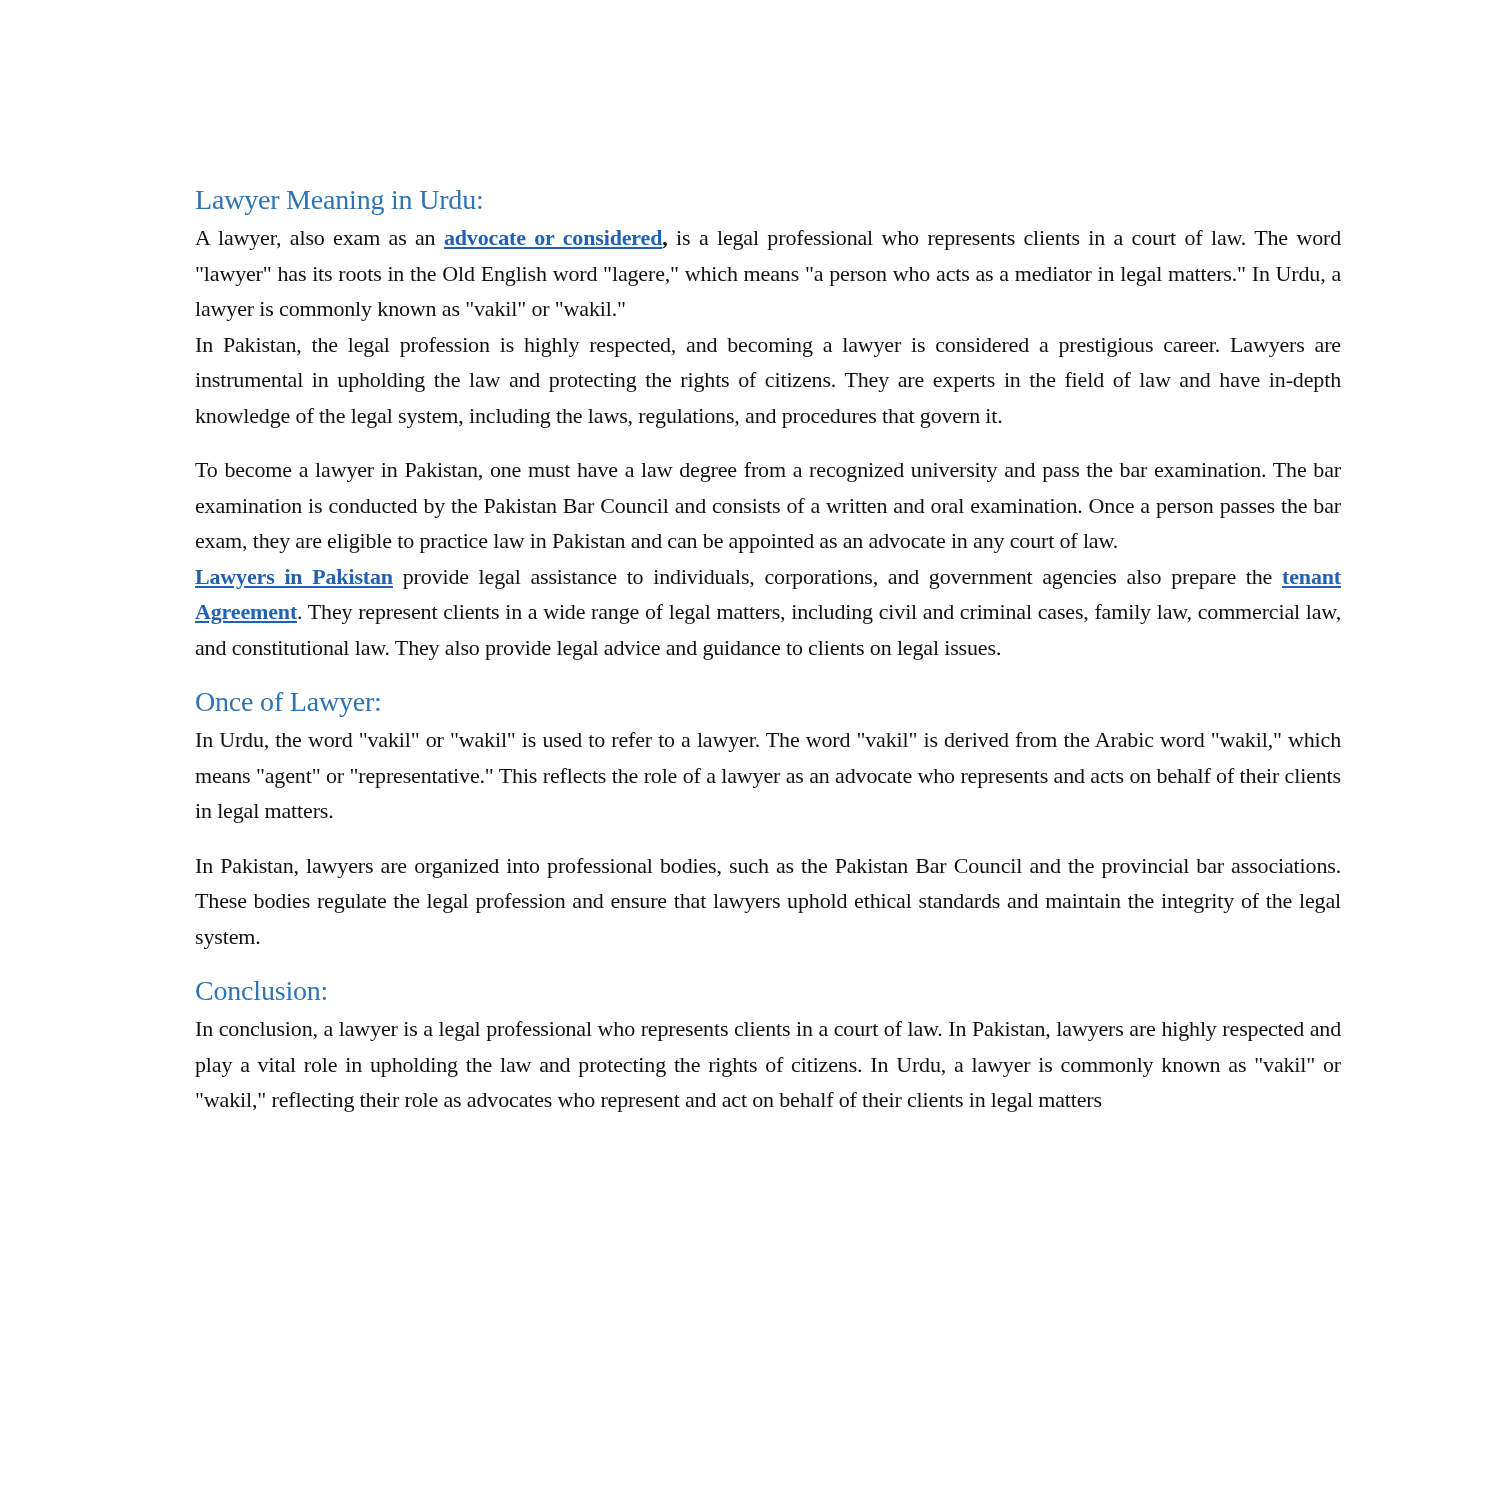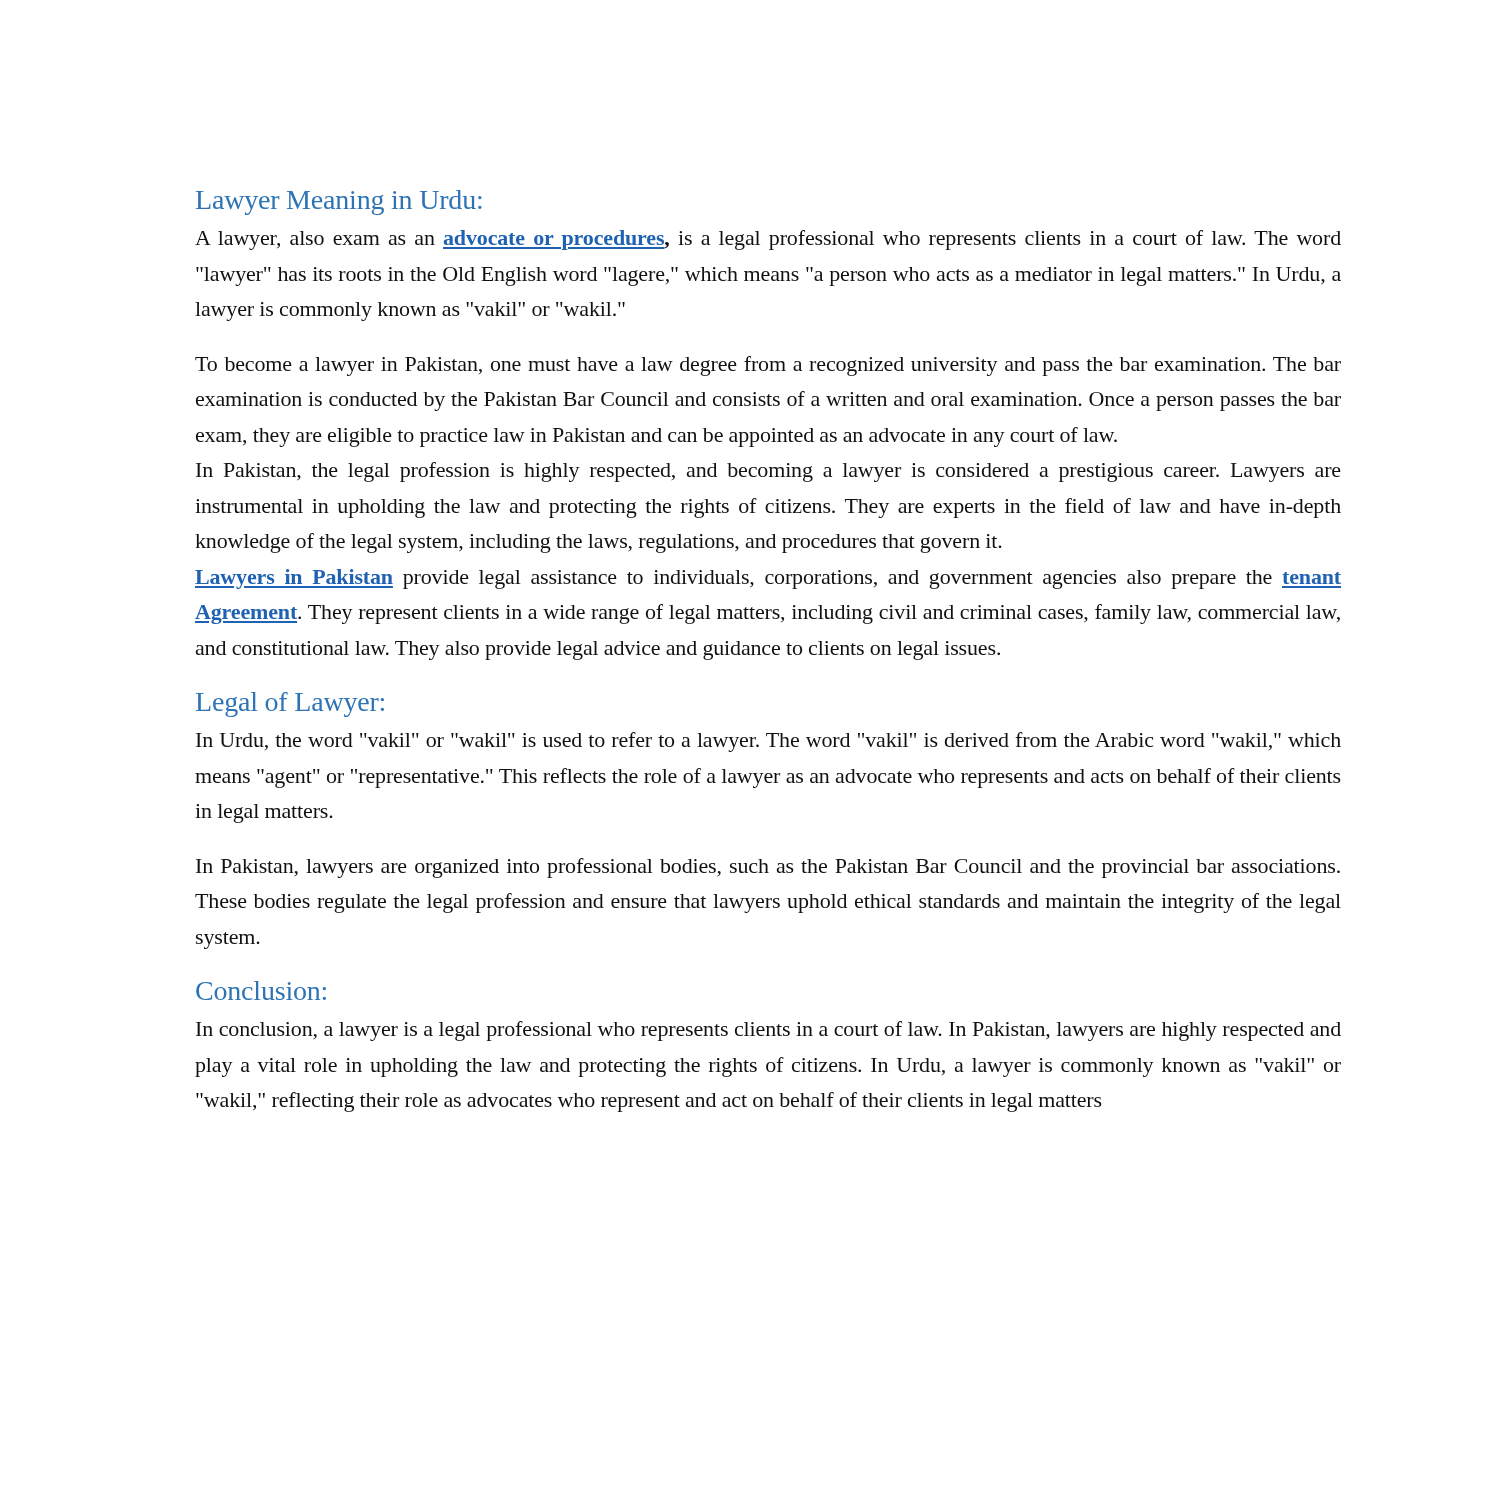--- a/index.html
+++ b/index.html
@@ -21,27 +21,27 @@
   .h.gap { margin-top: 17px; }
   a.lnk { color: #1f62b3; font-weight: bold; text-decoration: underline; }
   b.comma { font-weight: bold; }
 </style>
 </head>
 <body>
 
 <div class="page">
 
   <h2 class="h">Lawyer Meaning in Urdu:</h2>
-  <p class="p"><span>A lawyer, also exam as an </span><a class="lnk" href="#">advocate or procedures</a><b class="comma">,</b><span> is a legal professional who represents clients in a court of law. The word "lawyer" has its roots in the Old English word "lagere," which means "a person who acts as a mediator in legal matters." In Urdu, a lawyer is commonly known as "vakil" or "wakil."</span></p>
+  <p class="p"><span>A lawyer, also exam as an </span><a class="lnk" href="#">advocate or considered</a><b class="comma">,</b><span> is a legal professional who represents clients in a court of law. The word "lawyer" has its roots in the Old English word "lagere," which means "a person who acts as a mediator in legal matters." In Urdu, a lawyer is commonly known as "vakil" or "wakil."</span></p>
 
+  <p class="p">In Pakistan, the legal profession is highly respected, and becoming a lawyer is considered a prestigious career. Lawyers are instrumental in upholding the law and protecting the rights of citizens. They are experts in the field of law and have in-depth knowledge of the legal system, including the laws, regulations, and procedures that govern it.</p>
   <p class="p gap">To become a lawyer in Pakistan, one must have a law degree from a recognized university and pass the bar examination. The bar examination is conducted by the Pakistan Bar Council and consists of a written and oral examination. Once a person passes the bar exam, they are eligible to practice law in Pakistan and can be appointed as an advocate in any court of law.</p>
-  <p class="p">In Pakistan, the legal profession is highly respected, and becoming a lawyer is considered a prestigious career. Lawyers are instrumental in upholding the law and protecting the rights of citizens. They are experts in the field of law and have in-depth knowledge of the legal system, including the laws, regulations, and procedures that govern it.</p>
 
   <p class="p"><a class="lnk" href="#">Lawyers in Pakistan</a><span> provide legal assistance to individuals, corporations, and government agencies also prepare the </span><a class="lnk" href="#">tenant Agreement</a><span>. They represent clients in a wide range of legal matters, including civil and criminal cases, family law, commercial law, and constitutional law. They also provide legal advice and guidance to clients on legal issues.</span></p>
 
-  <h2 class="h gap">Legal of Lawyer:</h2>
+  <h2 class="h gap">Once of Lawyer:</h2>
   <p class="p">In Urdu, the word "vakil" or "wakil" is used to refer to a lawyer. The word "vakil" is derived from the Arabic word "wakil," which means "agent" or "representative." This reflects the role of a lawyer as an advocate who represents and acts on behalf of their clients in legal matters.</p>
   <p class="p gap">In Pakistan, lawyers are organized into professional bodies, such as the Pakistan Bar Council and the provincial bar associations. These bodies regulate the legal profession and ensure that lawyers uphold ethical standards and maintain the integrity of the legal system.</p>
 
   <h2 class="h gap">Conclusion:</h2>
   <p class="p">In conclusion, a lawyer is a legal professional who represents clients in a court of law. In Pakistan, lawyers are highly respected and play a vital role in upholding the law and protecting the rights of citizens. In Urdu, a lawyer is commonly known as "vakil" or "wakil," reflecting their role as advocates who represent and act on behalf of their clients in legal matters</p>
 
 </div>
 
 </body></html>

